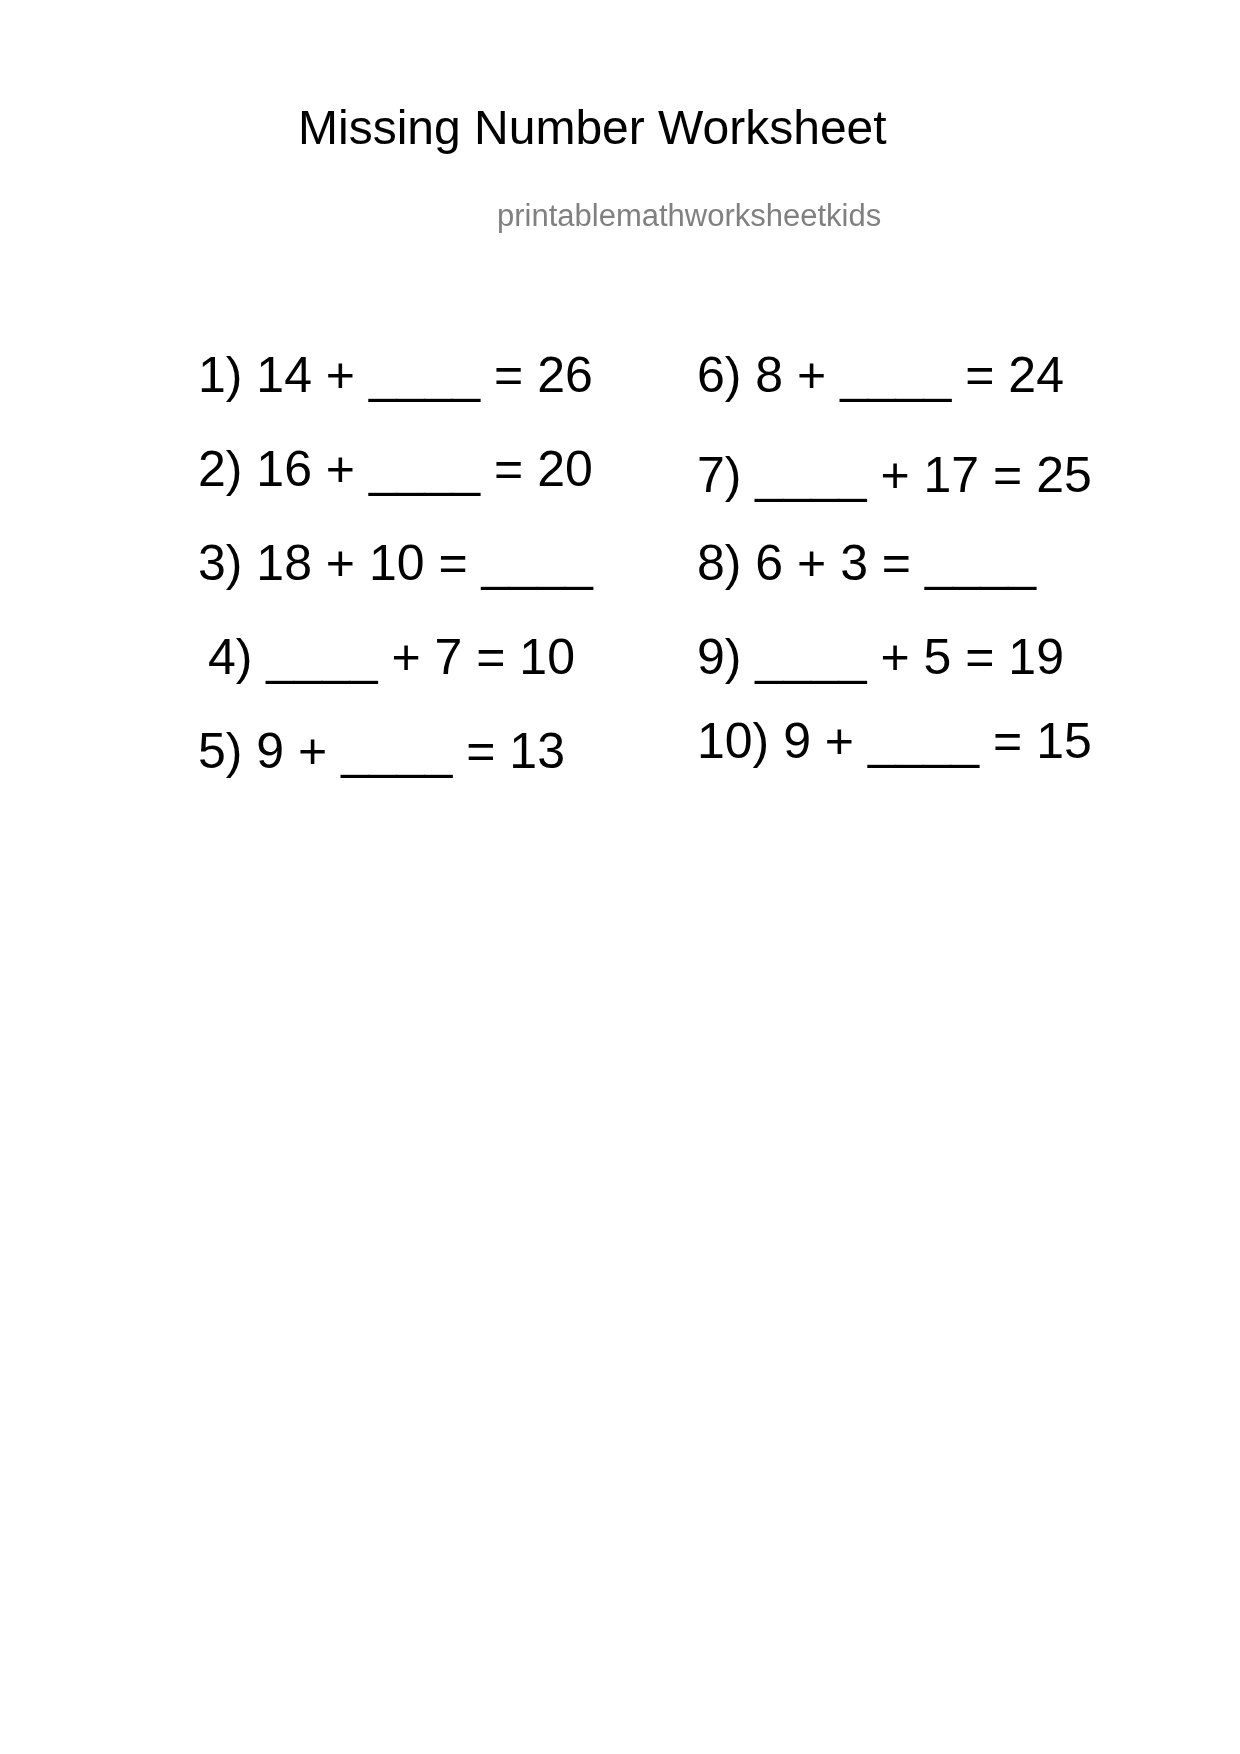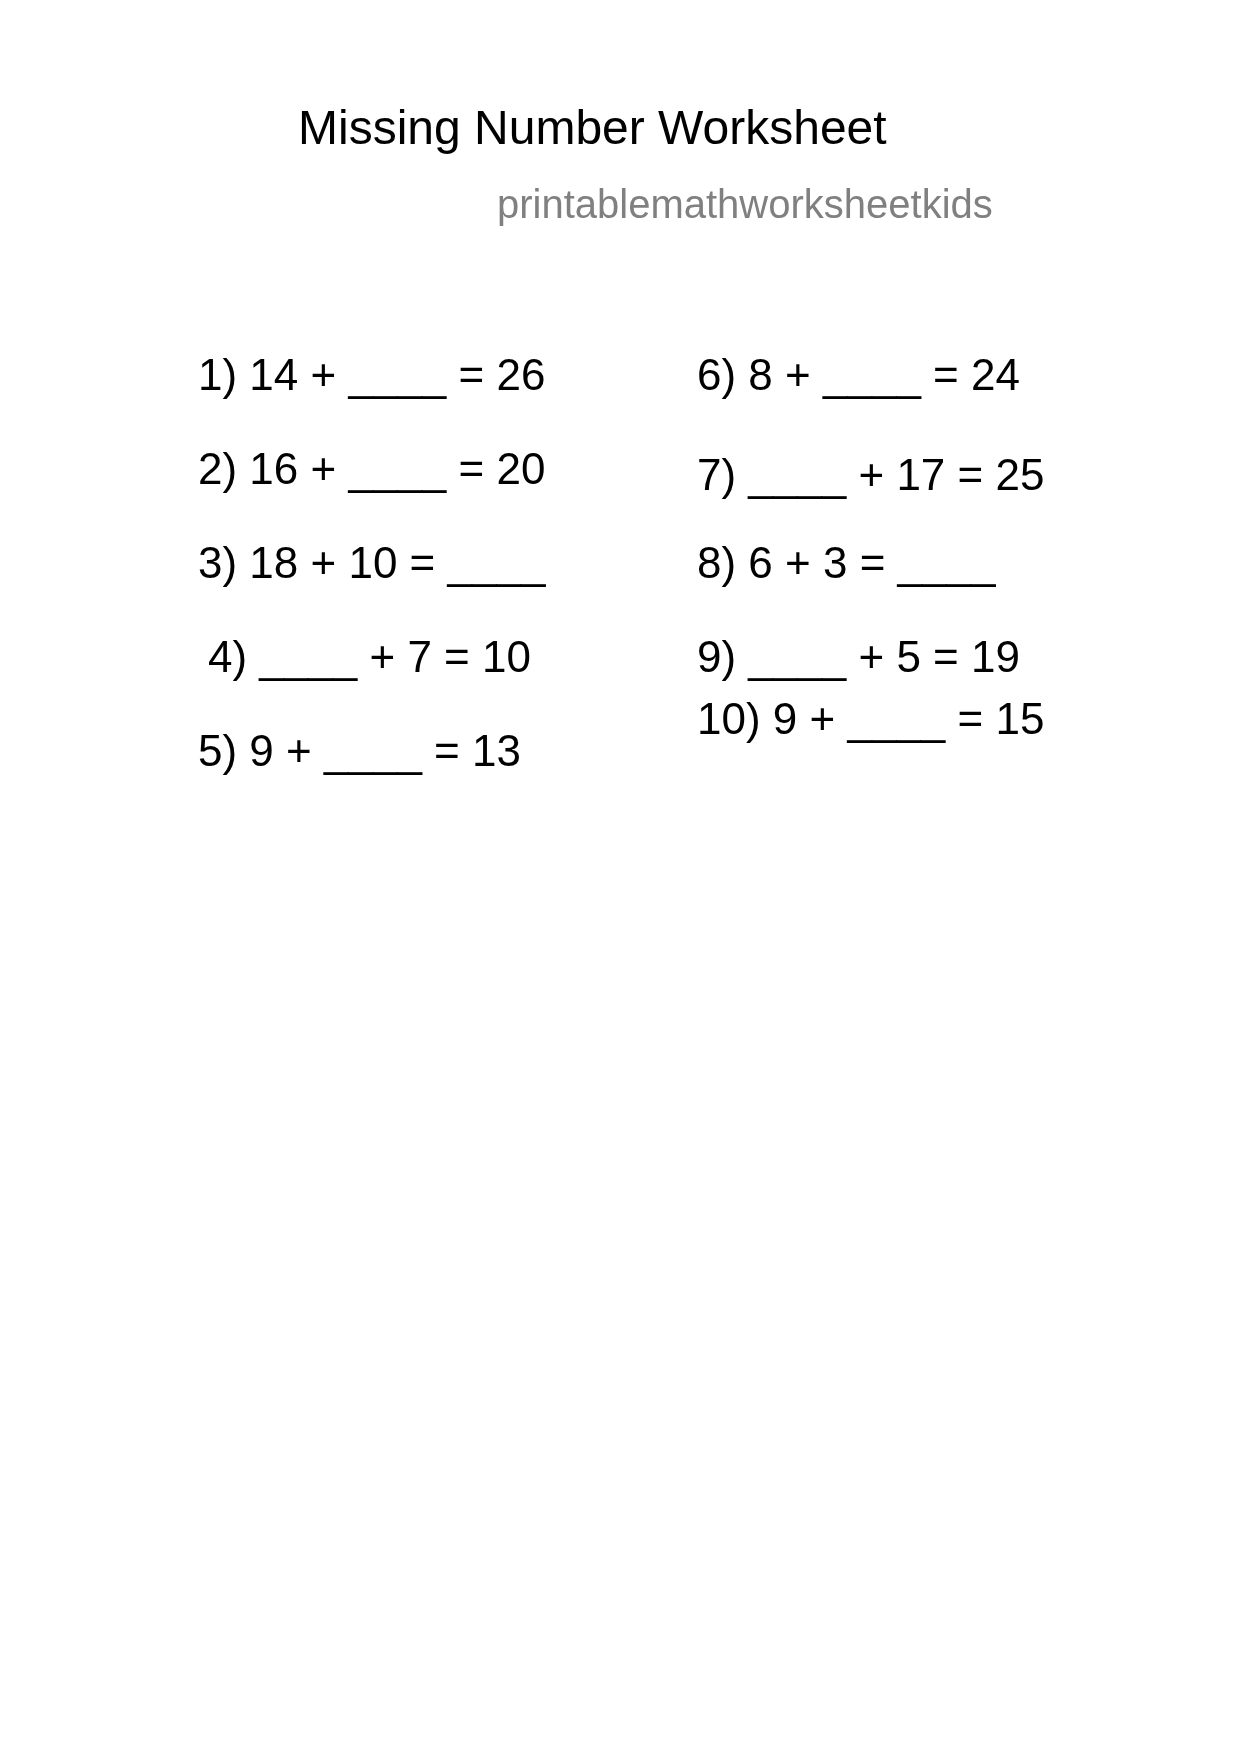--- a/index.html
+++ b/index.html
@@ -20,29 +20,29 @@
       left: 298px;
       top: 96px;
       font-size: 48px;
       line-height: 64px;
       color: #000000;
       white-space: nowrap;
     }
     .subtitle {
       position: absolute;
       left: 497px;
-      top: 180px;
-      font-size: 40px;
+      top: 192px;
+      font-size: 31px;
       line-height: 48px;
       color: #808080;
       white-space: nowrap;
     }
     .problem {
       position: absolute;
-      font-size: 44px;
+      font-size: 50px;
       line-height: 50px;
       color: #000000;
       white-space: nowrap;
     }
   </style>
 </head>
 <body>
 
 <div>
   <div class="title">Missing Number Worksheet</div>
@@ -54,15 +54,15 @@
     <div class="problem" style="left:198px; top:538px;">3) 18 + 10 = ____</div>
     <div class="problem" style="left:198px; top:632px;margin-left:10px;">4) ____ + 7 = 10</div>
     <div class="problem" style="left:198px; top:726px;">5) 9 + ____ = 13</div>
   </div>
 
   <div>
     <div class="problem" style="left:697px; top:350px;">6) 8 + ____ = 24</div>
     <div class="problem" style="left:697px; top:444px;margin-top:6px;">7) ____ + 17 = 25</div>
     <div class="problem" style="left:697px; top:538px;">8) 6 + 3 = ____</div>
     <div class="problem" style="left:697px; top:632px;">9) ____ + 5 = 19</div>
-    <div class="problem" style="left:697px; top:694px;">10) 9 + ____ = 15</div>
+    <div class="problem" style="left:697px; top:716px;">10) 9 + ____ = 15</div>
   </div>
 </div>
 
 </body></html>

